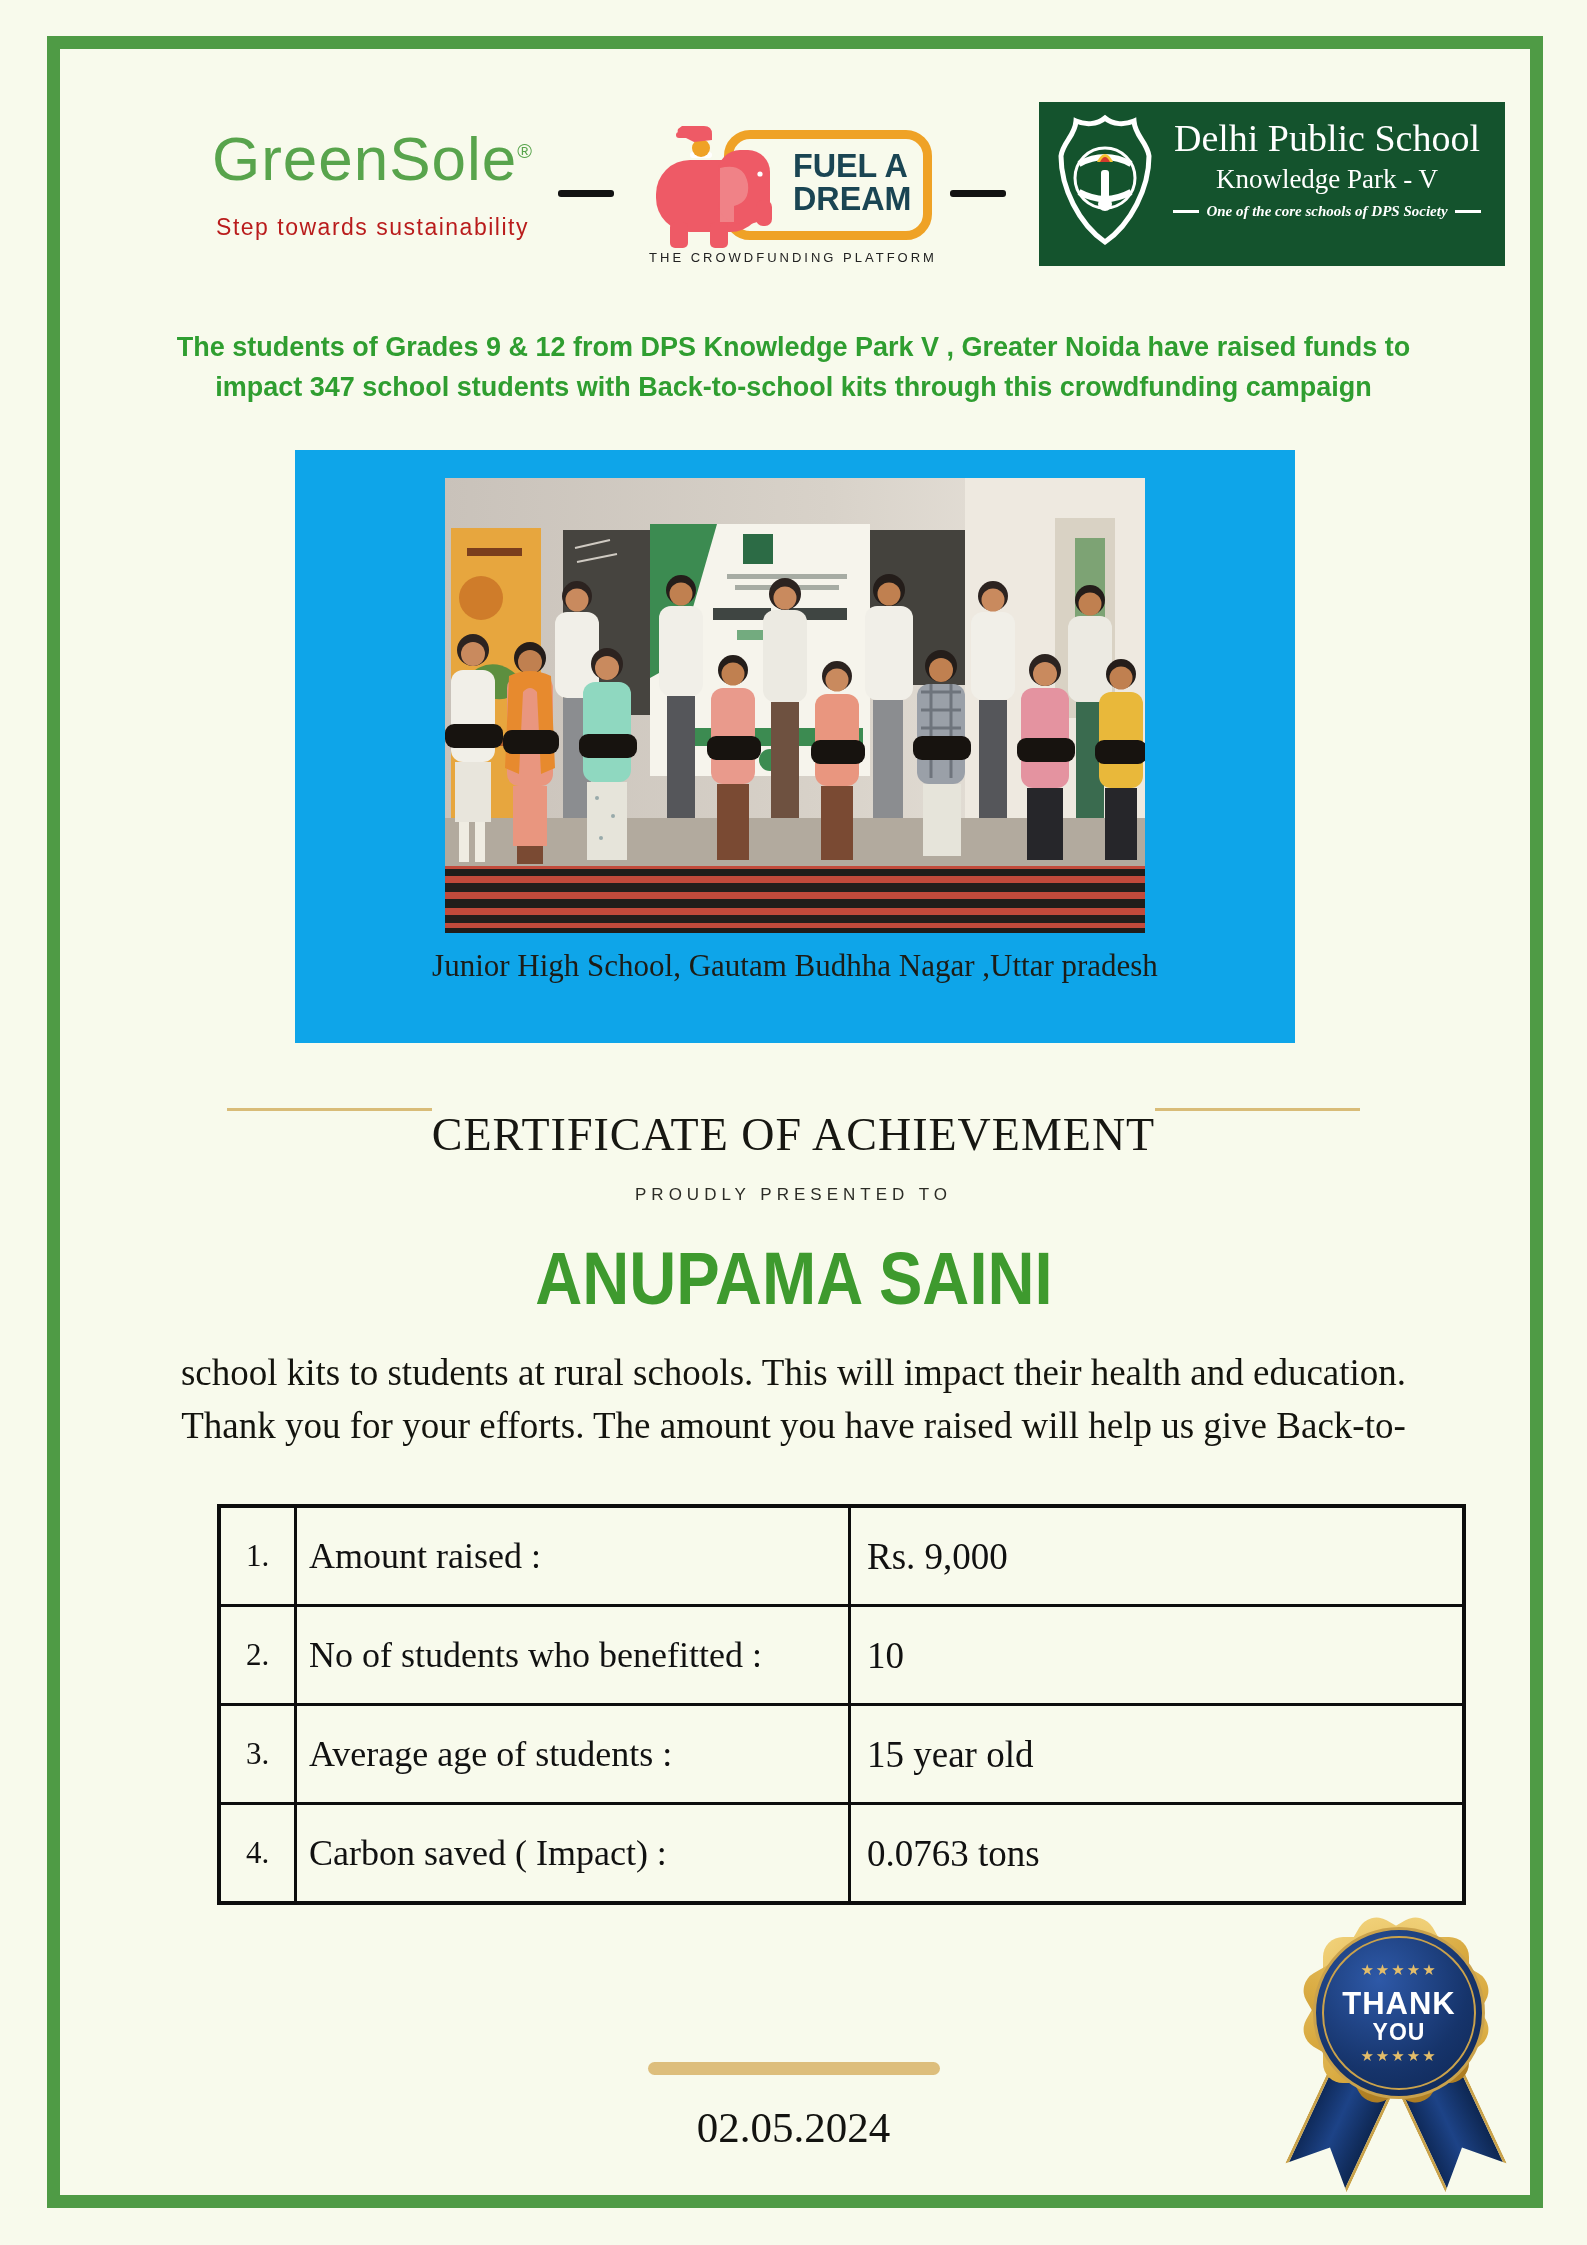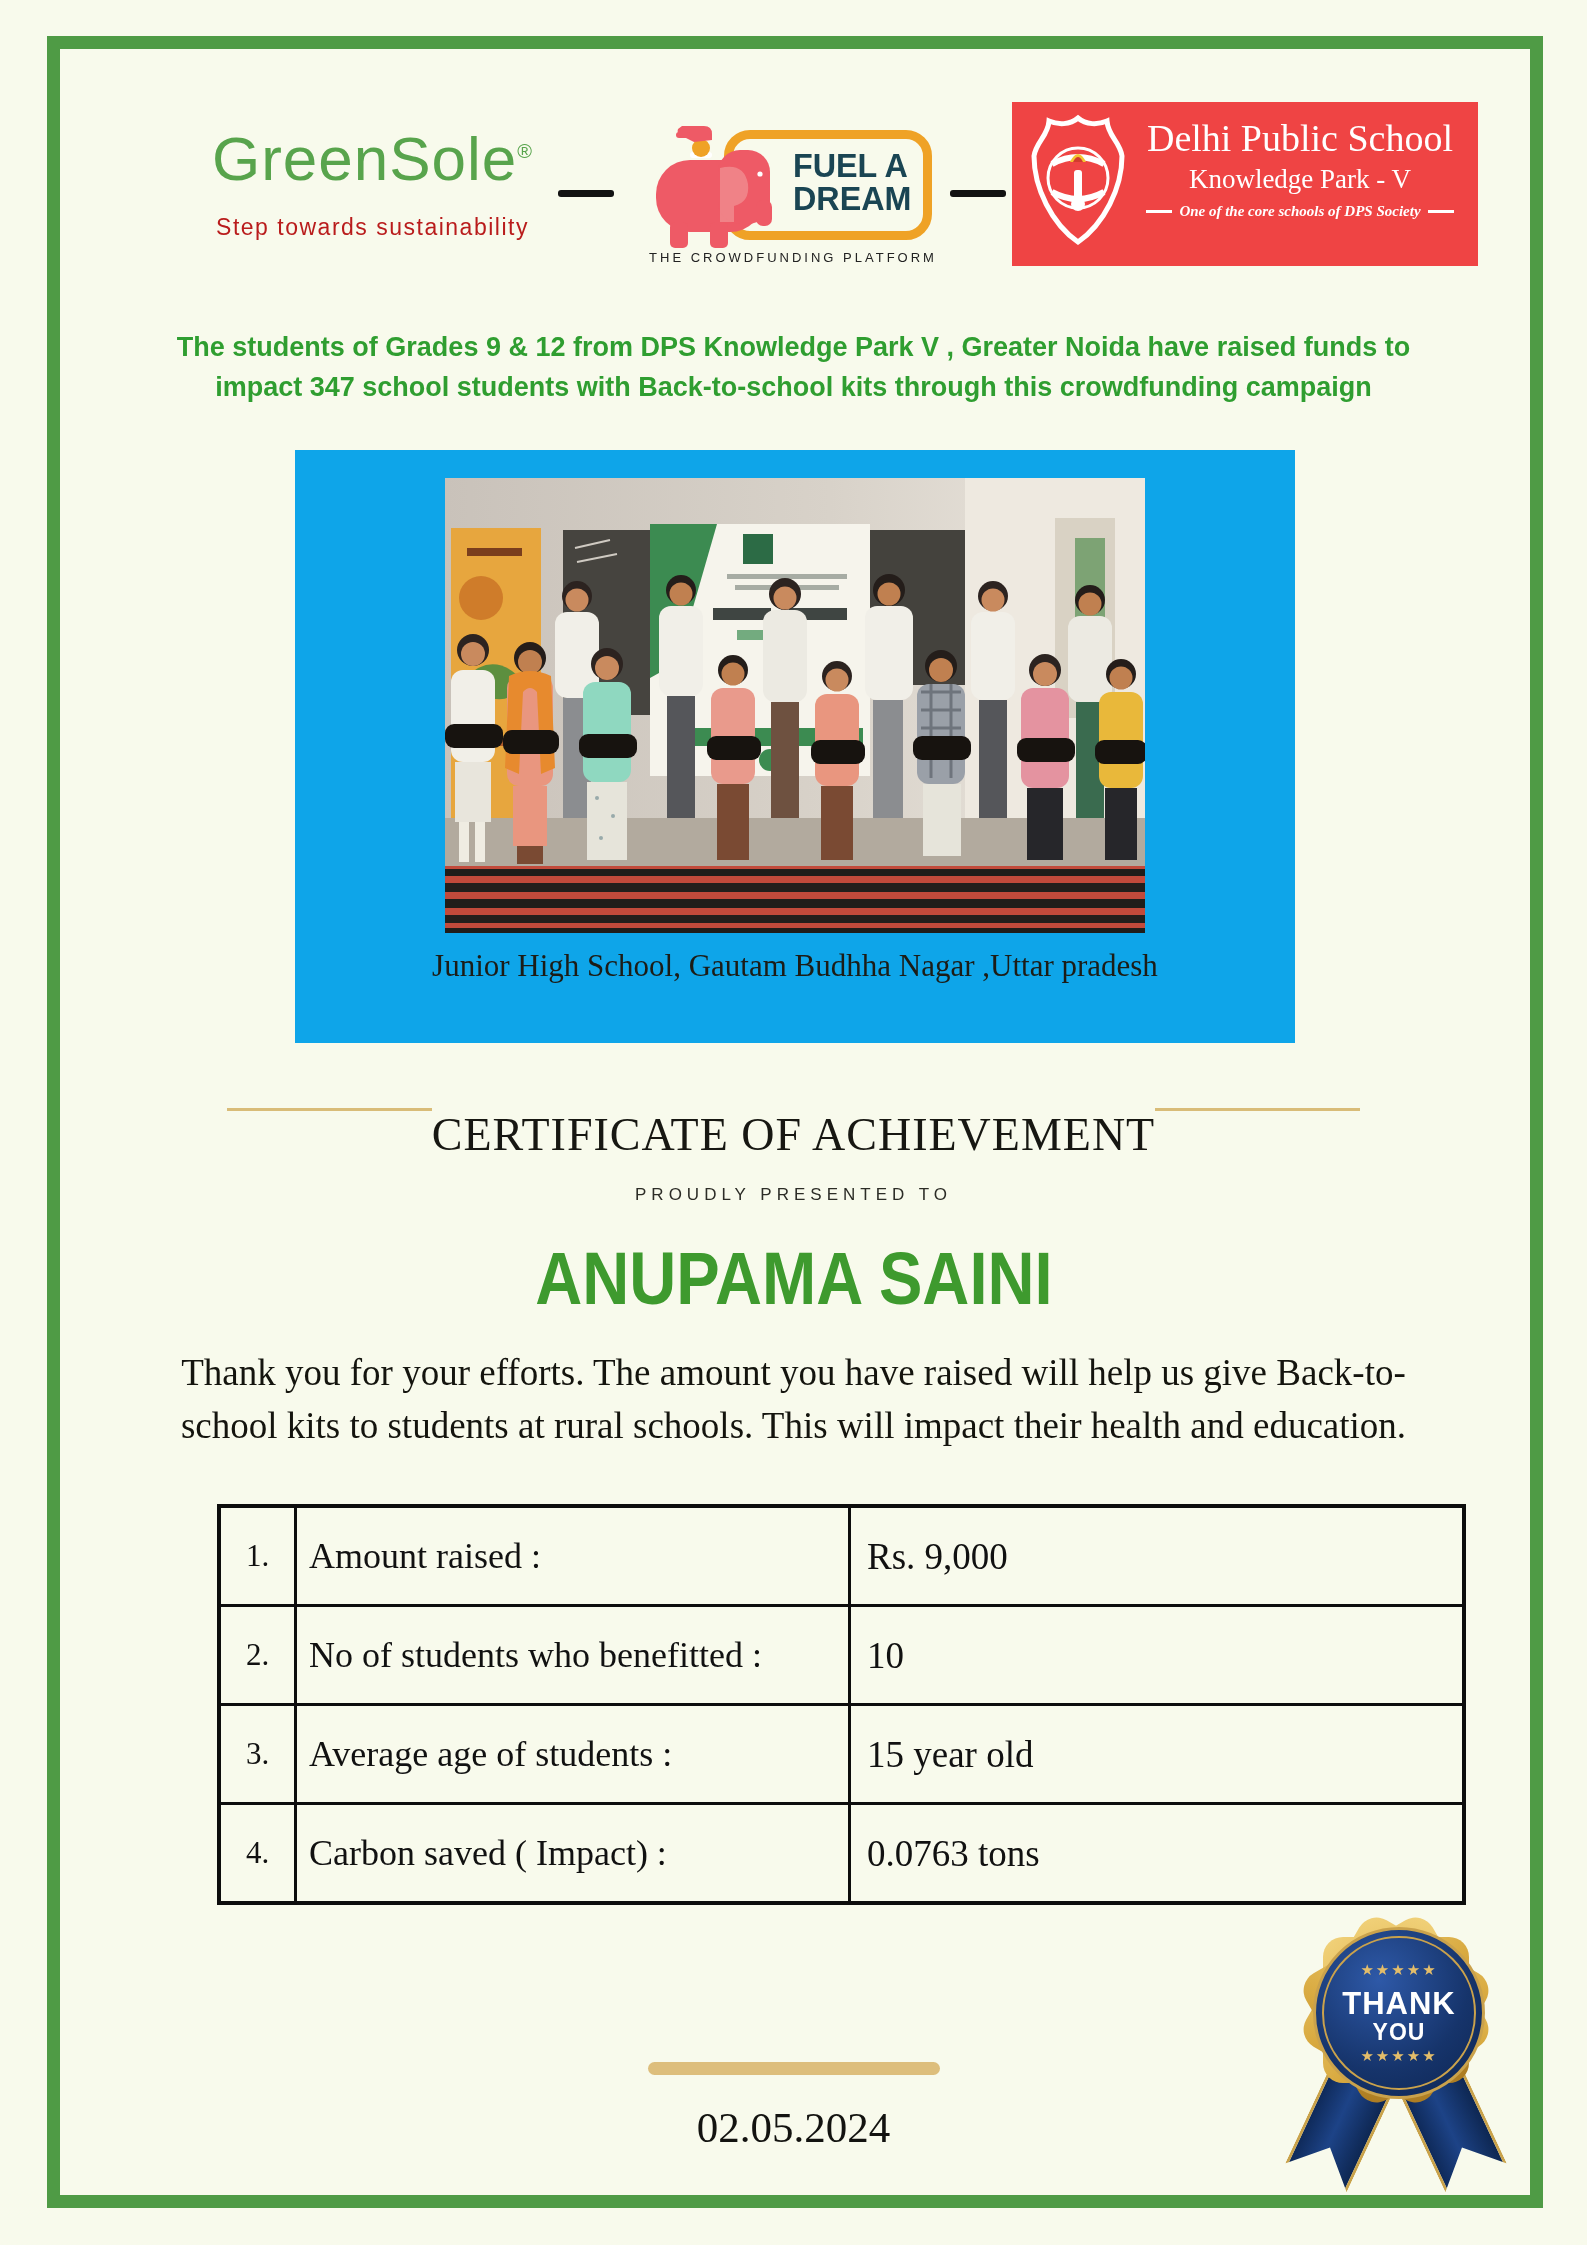--- a/index.html
+++ b/index.html
@@ -17,21 +17,21 @@
   .dash1{left:558px;} .dash2{left:950px;}
 
   .fad{position:absolute;left:648px;top:122px;width:290px;height:142px;}
   .fad-box{position:absolute;left:76px;top:8px;width:190px;height:92px;border:9px solid #efa226;border-radius:26px;}
   .fad-text{position:absolute;left:60px;top:10px;font-weight:700;font-size:34px;line-height:0.98;
             color:#1a4553;letter-spacing:0px;transform:scaleX(0.95);transform-origin:left top;}
   .fad-tag{position:absolute;left:0px;top:128px;width:290px;text-align:center;font-size:13px;
            letter-spacing:3px;color:#222;}
   .fad-el{position:absolute;left:0;top:0;}
 
-  .dps{position:absolute;left:1012px;top:102px;width:466px;height:164px;background:#ef4444;color:#fff;}
+  .dps{position:absolute;left:1039px;top:102px;width:466px;height:164px;background:#14532d;color:#fff;}
   .dps-crest{position:absolute;left:16px;top:10px;}
   .dps-text{position:absolute;left:118px;top:16px;width:340px;text-align:center;}
   .dps-name{font-family:"Liberation Serif","DejaVu Serif",serif;font-size:38px;line-height:1.1;}
   .dps-branch{font-family:"Liberation Serif","DejaVu Serif",serif;font-size:27px;margin-top:4px;}
   .dps-sub{margin-top:8px;display:flex;align-items:center;justify-content:center;gap:7px;
            font-family:"Liberation Serif","DejaVu Serif",serif;font-weight:700;font-size:15px;font-style:italic;}
   .dps-bar{width:26px;height:3px;background:#fff;}
 
   
   .headline{position:absolute;left:60px;right:60px;top:327px;text-align:center;
@@ -311,22 +311,22 @@
     <span class="gold-line"></span>
   </div>
 
   <div class="presented">PROUDLY PRESENTED TO</div>
 
   <div class="recipient">
     <span>ANUPAMA SAINI</span>
   </div>
 
   <div class="message">
+    <div>school kits to students at rural schools. This will impact their health and education.</div>
     <div>Thank you for your efforts. The amount you have raised will help us give Back-to-</div>
-    <div>school kits to students at rural schools. This will impact their health and education.</div>
   </div>
 
   <table class="stats">
     <tbody>
       <tr>
         <td class="td-num">1.</td>
         <td class="td-label">Amount raised :</td>
         <td class="td-value">Rs. 9,000</td>
       </tr>
       <tr>

